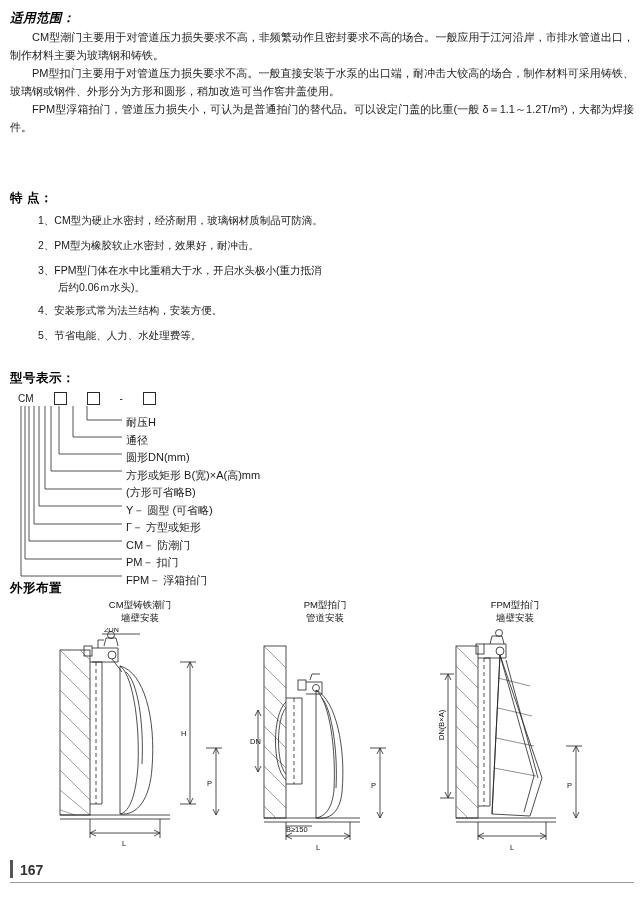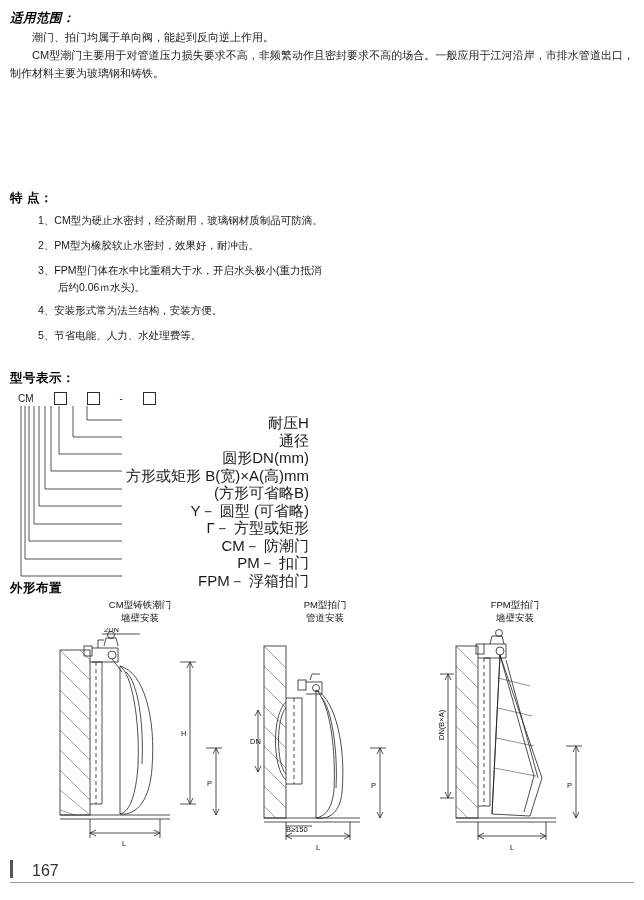--- a/index.html
+++ b/index.html
@@ -80,23 +80,22 @@
     height: 11px;
     border: 1px solid #2a2a2a;
   }
   .code-boxes .lbl { font-size: 10px; }
   .code-boxes .dash { font-size: 10px; }
 
   .leader-labels {
     position: absolute;
     left: 108px;
     top: 22px;
-    font-size: 15px;
+    font-size: 11px;
     line-height: 17.5px;
-    text-align: right;
   }
   .leader-labels div { white-space: nowrap; }
 
   
   #leader-svg { position: absolute; left: 0; top: 0; }
 
   
   #outline-head { position: absolute; left: 10px; top: 580px; }
 
   .fig {
@@ -128,46 +127,46 @@
     left: 0;
     top: 0;
     width: 3px;
     height: 18px;
     background: #555;
   }
   #footer .pg {
     position: absolute;
     left: 10px;
     top: 2px;
-    font-size: 16px;
-    font-weight: normal;
+    font-size: 14px;
+    font-weight: bold;
     color: #333;
-    margin-left: 12px;
   }
   #footer .rule {
     position: absolute;
     left: 0;
     top: 22px;
     width: 624px;
     height: 1px;
     background: #9a9a9a;
   }
   svg { display: block; }
   svg text { font-family: "Liberation Sans", sans-serif; }
 </style>
 </head>
 <body>
 
 <div class="page">
 
   <div class="section-head" id="scope-head">适用范围：</div>
 
   <div id="scope-body">
-    <div class="body-line indent2">潮门、拍门均属于单向阀，能起到反向逆上作用。</div>
     <div class="body-line indent2">CM型潮门主要用于对管道压力损失要求不高，非频繁动作且密封要求不高的场合。一般应用于江河沿岸，市排水管道出口，制作材料主要为玻璃钢和铸铁。</div>
+    <div class="body-line indent2">PM型扣门主要用于对管道压力损失要求不高。一般直接安装于水泵的出口端，耐冲击大铰高的场合，制作材料可采用铸铁、玻璃钢或钢件、外形分为方形和圆形，稍加改造可当作窖井盖使用。</div>
+    <div class="body-line indent2">FPM型浮箱拍门，管道压力损失小，可认为是普通拍门的替代品。可以设定门盖的比重(一般 δ＝1.1～1.2T/m³)，大都为焊接件。</div>
   </div>
 
   <div class="section-head" id="features-head">特  点：</div>
 
   <div id="features-list">
     <div class="list-item">1、CM型为硬止水密封，经济耐用，玻璃钢材质制品可防滴。</div>
     <div style="height:8px"></div>
     <div class="list-item">2、PM型为橡胶软止水密封，效果好，耐冲击。</div>
     <div style="height:8px"></div>
     <div class="list-item">3、FPM型门体在水中比重稍大于水，开启水头极小(重力抵消</div>

